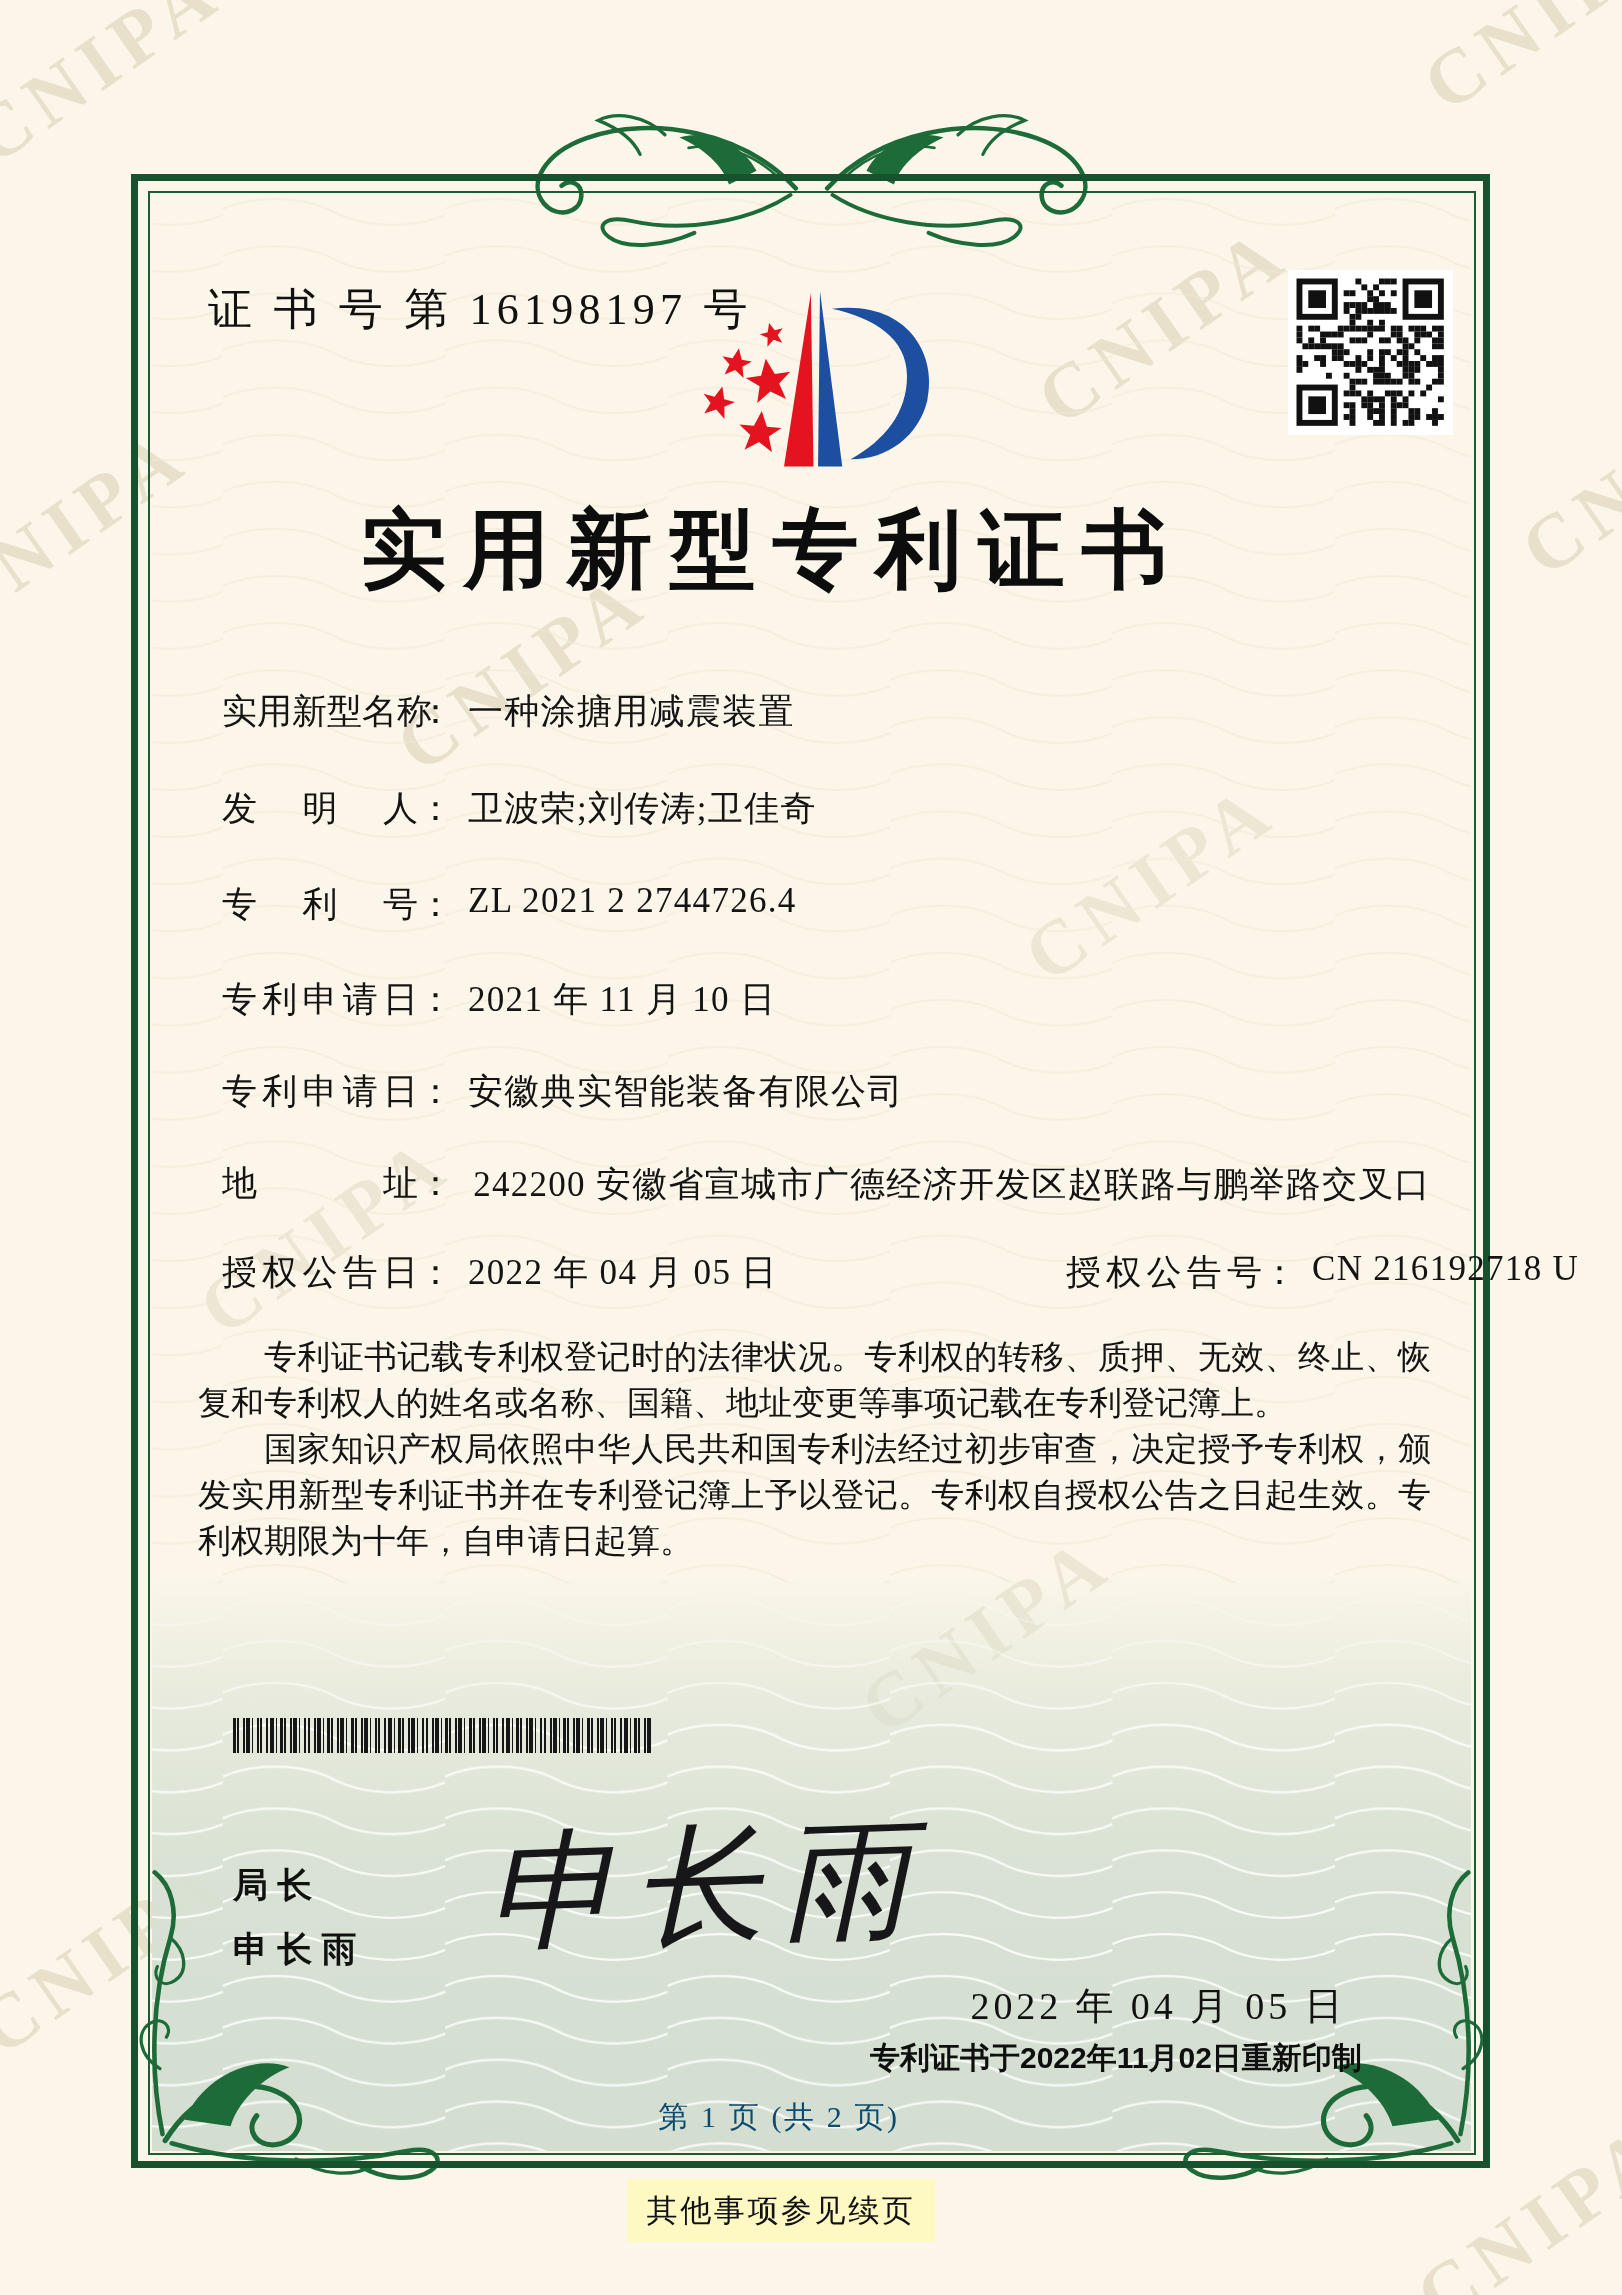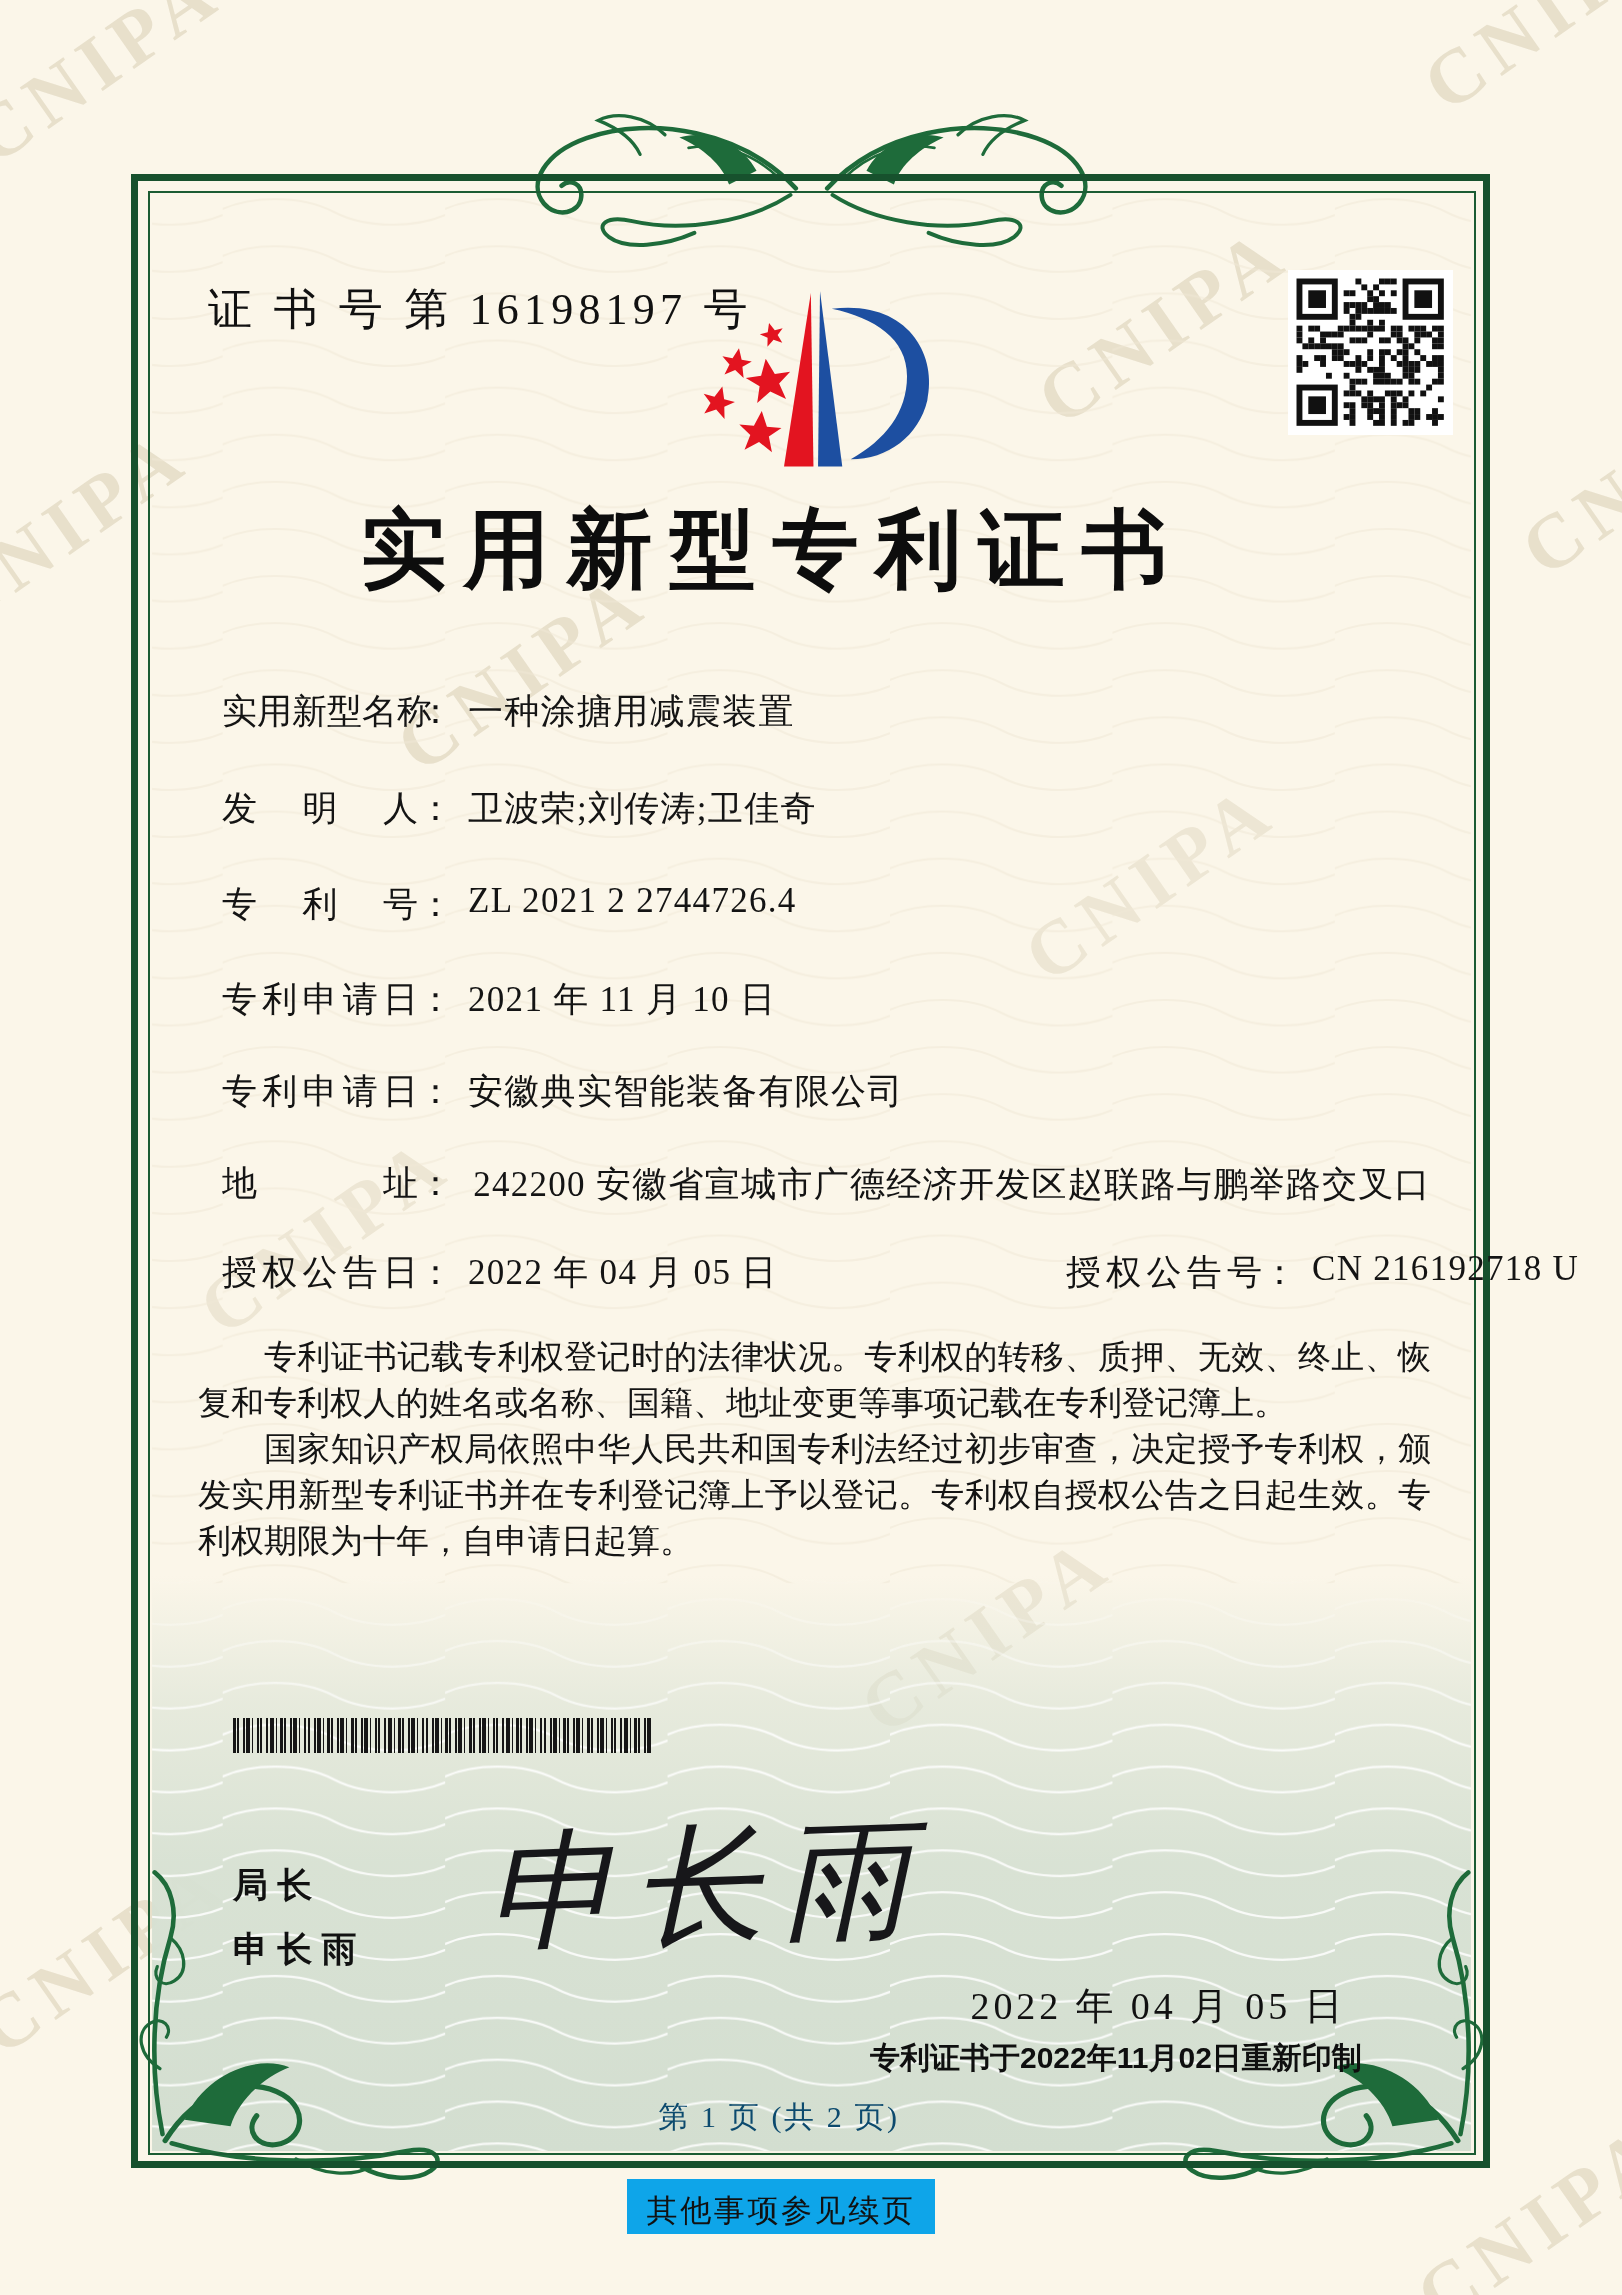--- a/index.html
+++ b/index.html
@@ -42,21 +42,21 @@
   .dir-name{position:absolute;left:233px;top:1926px;font-family:"Liberation Sans","DejaVu Sans",sans-serif;
       font-weight:bold;font-size:35px;letter-spacing:9.2px;color:#111;}
   .sig{position:absolute;left:486px;top:1801px;width:366px;font-size:130px;color:#17171a;
       font-style:italic;letter-spacing:17px;transform:rotate(-2deg);white-space:nowrap;}
   .grant-date{position:absolute;left:910px;top:1981px;width:497px;text-align:center;
       font-size:38px;letter-spacing:3.9px;color:#111;}
   .reprint{position:absolute;left:870px;top:2038px;width:576px;text-align:left;
       font-family:"Liberation Sans","DejaVu Sans",sans-serif;font-weight:bold;font-size:30px;color:#0f0f0f;}
   .pageinfo{position:absolute;left:576px;top:2097px;width:406px;text-align:center;
       font-size:30px;letter-spacing:2.6px;color:#0c4a6e;}
-  .contnote{position:absolute;left:627px;top:2179px;width:308px;height:55px;background:#0ea5e9;
+  .contnote{position:absolute;left:627px;top:2179px;width:308px;height:63px;background:#fef9c3;
       text-align:center;line-height:63px;font-size:31px;letter-spacing:2.6px;color:#111;}
 </style>
 </head>
 <body>
 
 <div class="page">
 
   <span class="wm" style="left:-46px;top:19.6px">CNIPA</span>
   <span class="wm" style="left:1407px;top:-33px">CNIPA</span>
   <span class="wm" style="left:1021px;top:281px">CNIPA</span>

